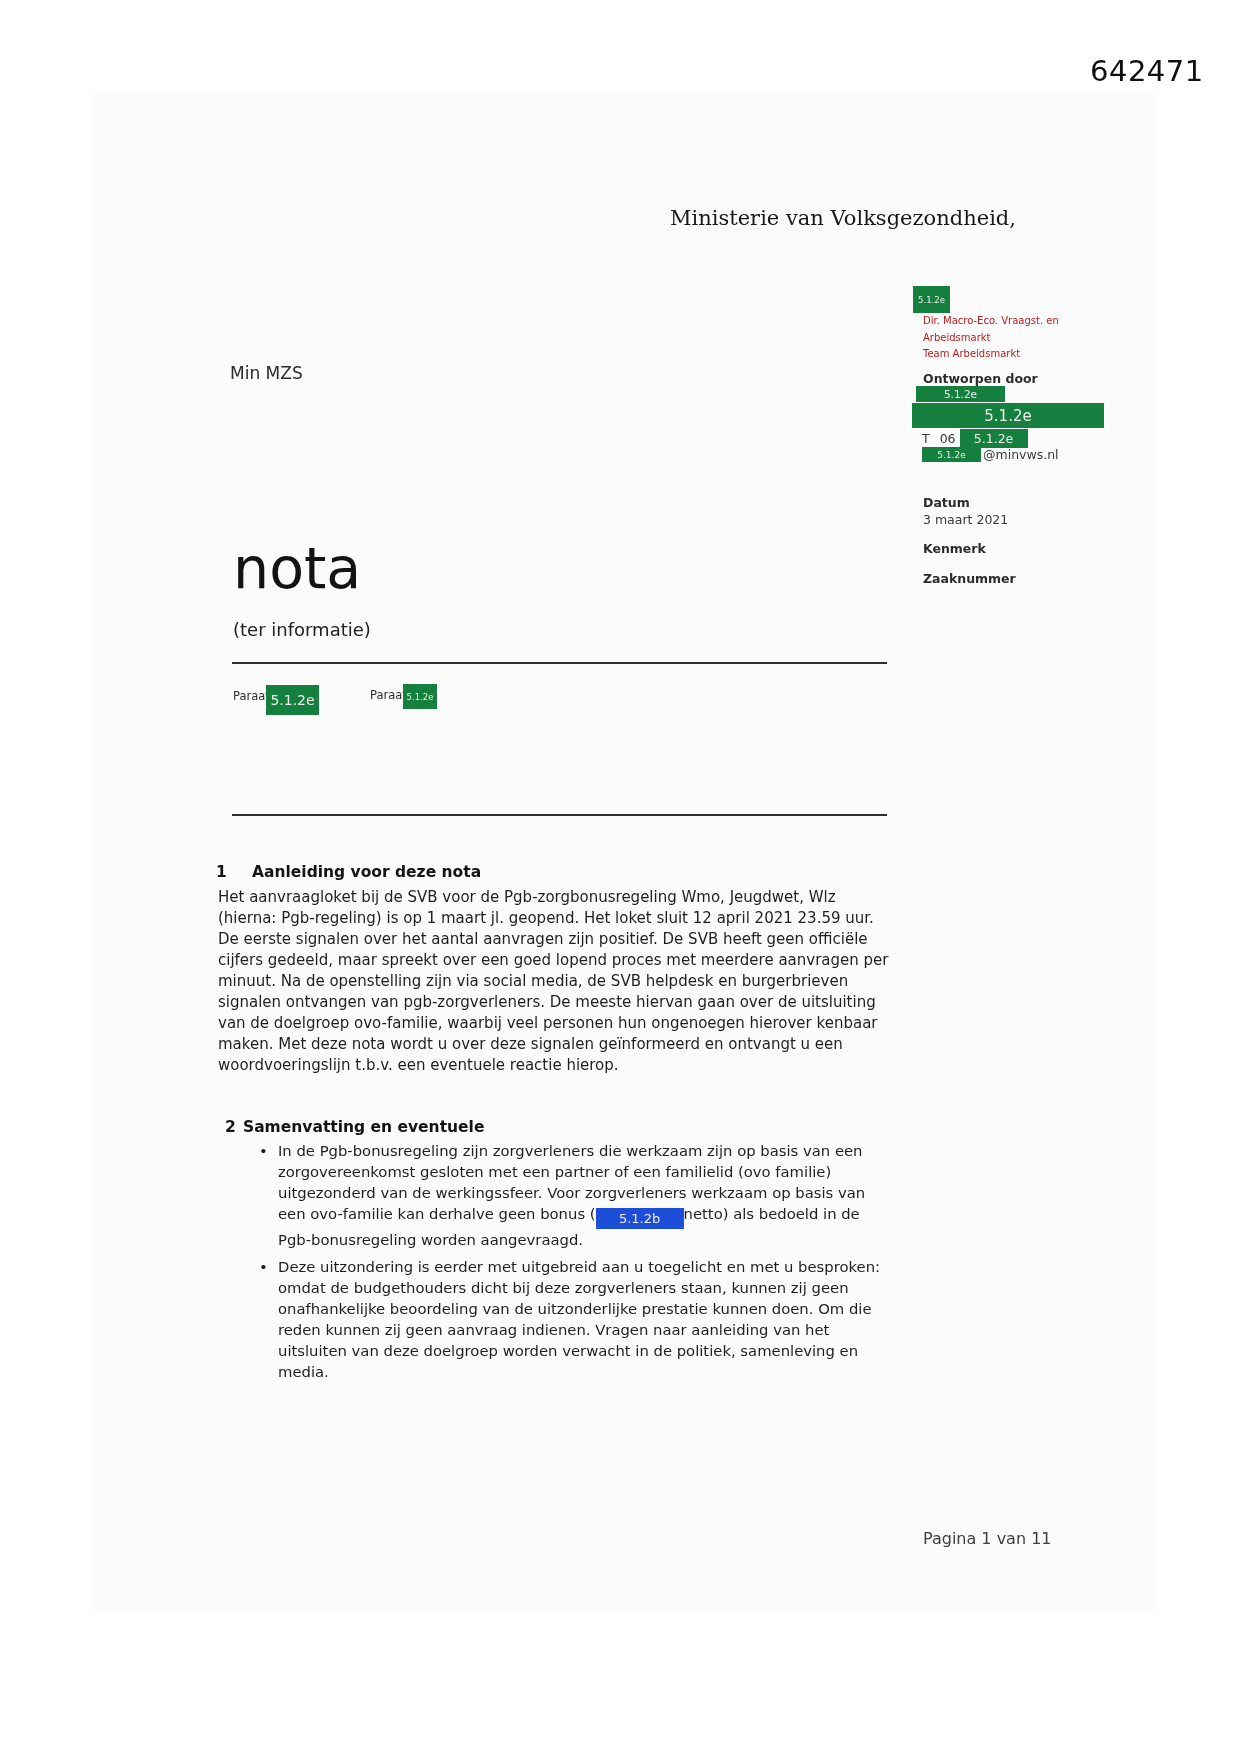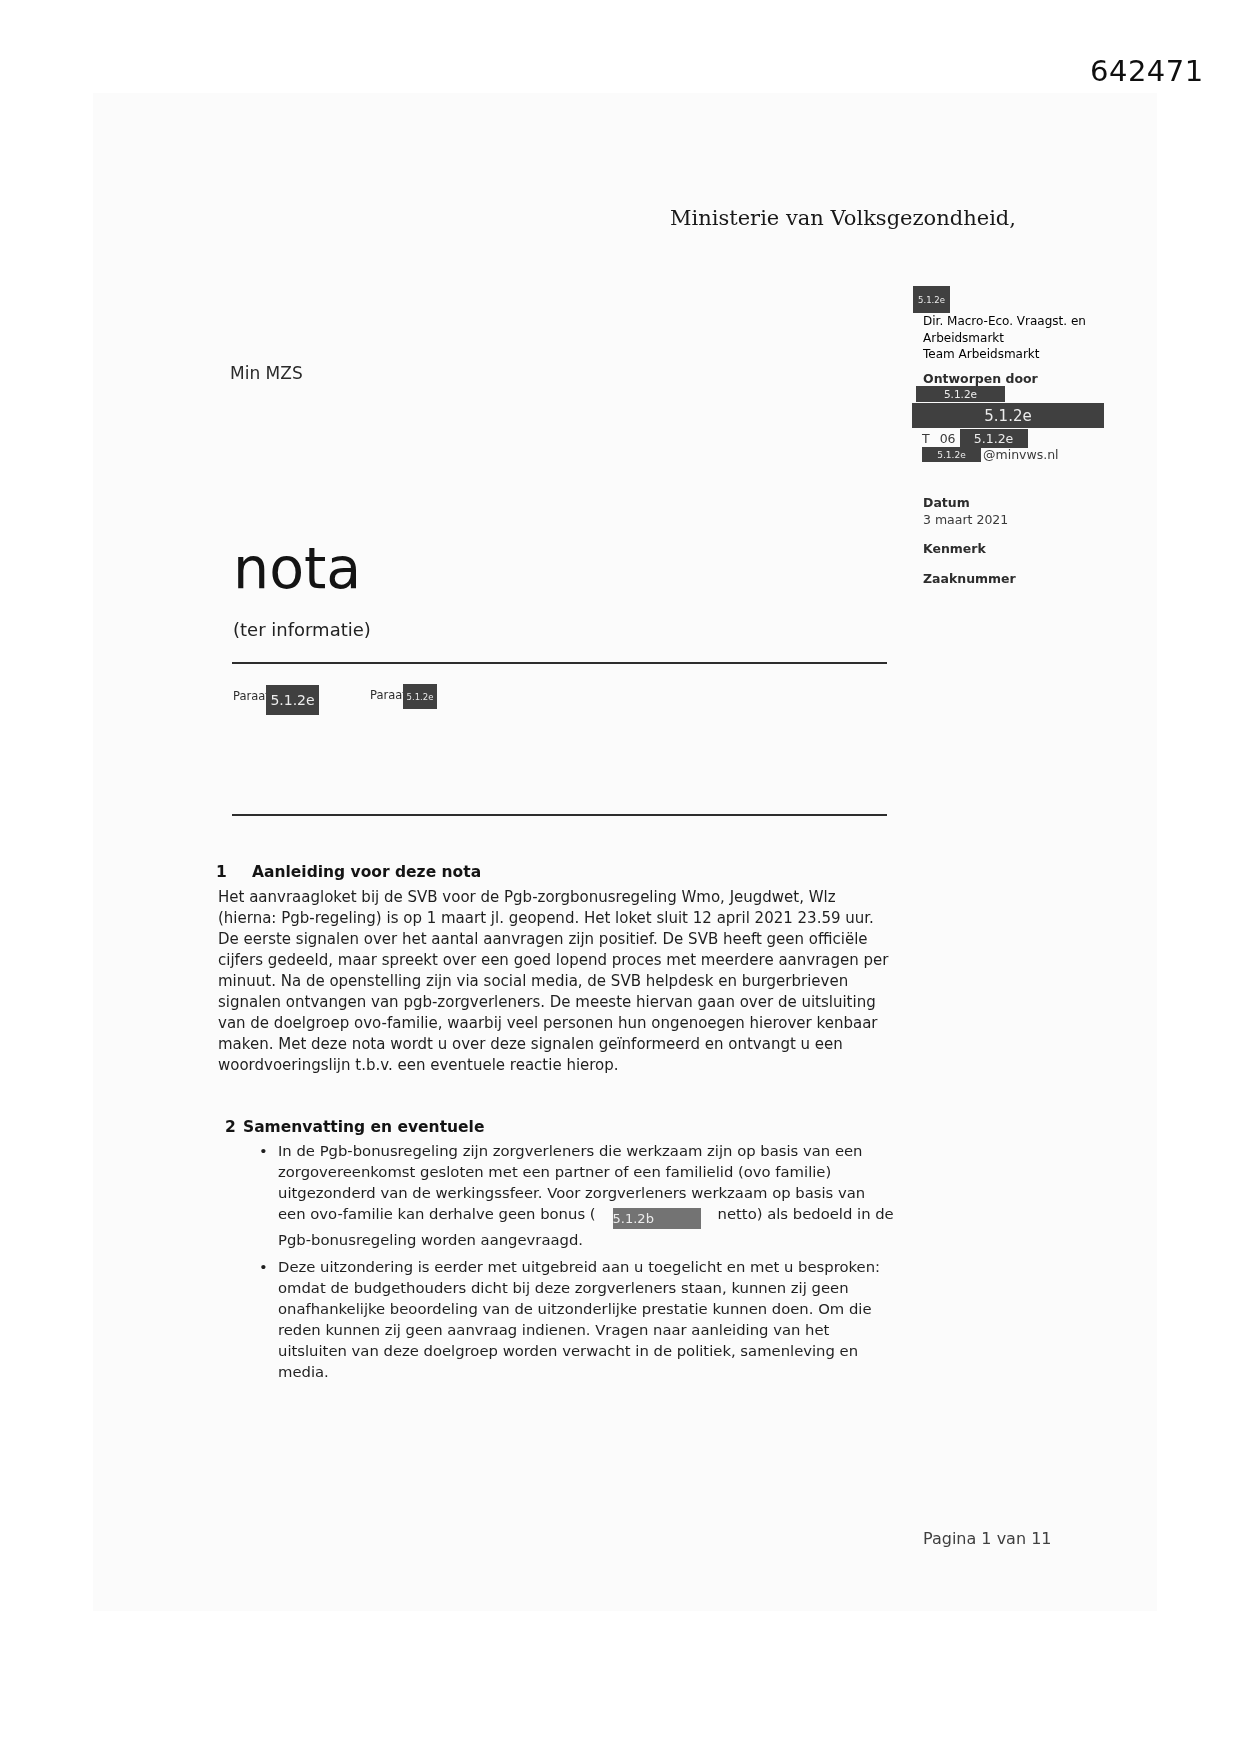--- a/index.html
+++ b/index.html
@@ -9,26 +9,26 @@
     overflow:hidden;
   }
   .scan-paper { position:absolute; left:93px; top:93px; width:1064px; height:1518px; background:#fbfbfb; }
   .abs { position:absolute; }
 
   .doc-number { left:1090px; top:54px; font-size:29px; color:#0f0f0f; letter-spacing:0.5px; }
 
   .ministry { left:670px; top:205px; font-family:"DejaVu Serif","Liberation Serif",serif;
               font-size:21px; line-height:26px; color:#181818; }
 
-  .redaction { background:#404040; color:#ececec; display:flex; align-items:center;
+  .redaction { background:#15803d; color:#ececec; display:flex; align-items:center;
                justify-content:center; box-sizing:border-box; }
 
   
   .sb-box-top   { left:913px; top:286px; width:37px;  height:27px; font-size:8.5px; }
-  .sb-org       { left:923px; top:313px; font-size:12px; line-height:16.5px; color:#000000; }
+  .sb-org       { left:923px; top:313px; font-size:10px; line-height:16.5px; color:#b91c1c; }
   .sb-label     { font-size:12.5px; font-weight:bold; color:#2d2d2d; }
   .sb-ontworpen { left:923px; top:371px; }
   .sb-box-name1 { left:916px; top:386px; width:89px;  height:16px; font-size:10.5px; }
   .sb-box-name2 { left:912px; top:403px; width:192px; height:25px; font-size:15px; }
   .sb-phone     { left:922px; top:429px; display:flex; align-items:center; font-size:12.5px; color:#3a3a3a; }
   .sb-phone .num { margin-left:10px; }
   .sb-box-phone { width:68px; height:19px; font-size:12.5px; margin-left:4px; }
   .sb-email     { left:922px; top:447px; display:flex; align-items:center; font-size:12.5px; color:#3a3a3a; }
   .sb-box-email { width:59px; height:15px; font-size:9px; }
   .sb-email .domain { margin-left:2px; }
@@ -60,23 +60,23 @@
 
   .body-text { font-size:15px; line-height:21px; color:#1f1f1f; }
   .sec1-body { left:218px; top:887px; width:675px; }
 
   .bullets { left:257px; top:1140px; width:640px; margin:0; padding:0; list-style:none;
              font-size:14.8px; line-height:21px; color:#1f1f1f; }
   .bullets li { position:relative; padding-left:21px; }
   .bullets li + li { margin-top:6px; }
   .bullets li::before { content:"\2022"; position:absolute; left:2px; top:0; }
 
-  .redaction-inline { display:inline-block; width:88px; height:21px; background:#737373;
-                      color:#ececec; font-size:13px; line-height:21px; 
-                      vertical-align:-4px; margin:0 17px; }
+  .redaction-inline { display:inline-block; width:88px; height:21px; background:#1d4ed8;
+                      color:#ececec; font-size:13px; line-height:21px; text-align:center;
+                      vertical-align:-4px; margin:0 0; }
 
   .footer { left:923px; top:1529px; font-size:16px; color:#3f3f3f; }
 </style>
 </head>
 <body>
 
 <div class="page">
   <div class="scan-paper"></div>
 
   <div class="abs doc-number">642471</div>

